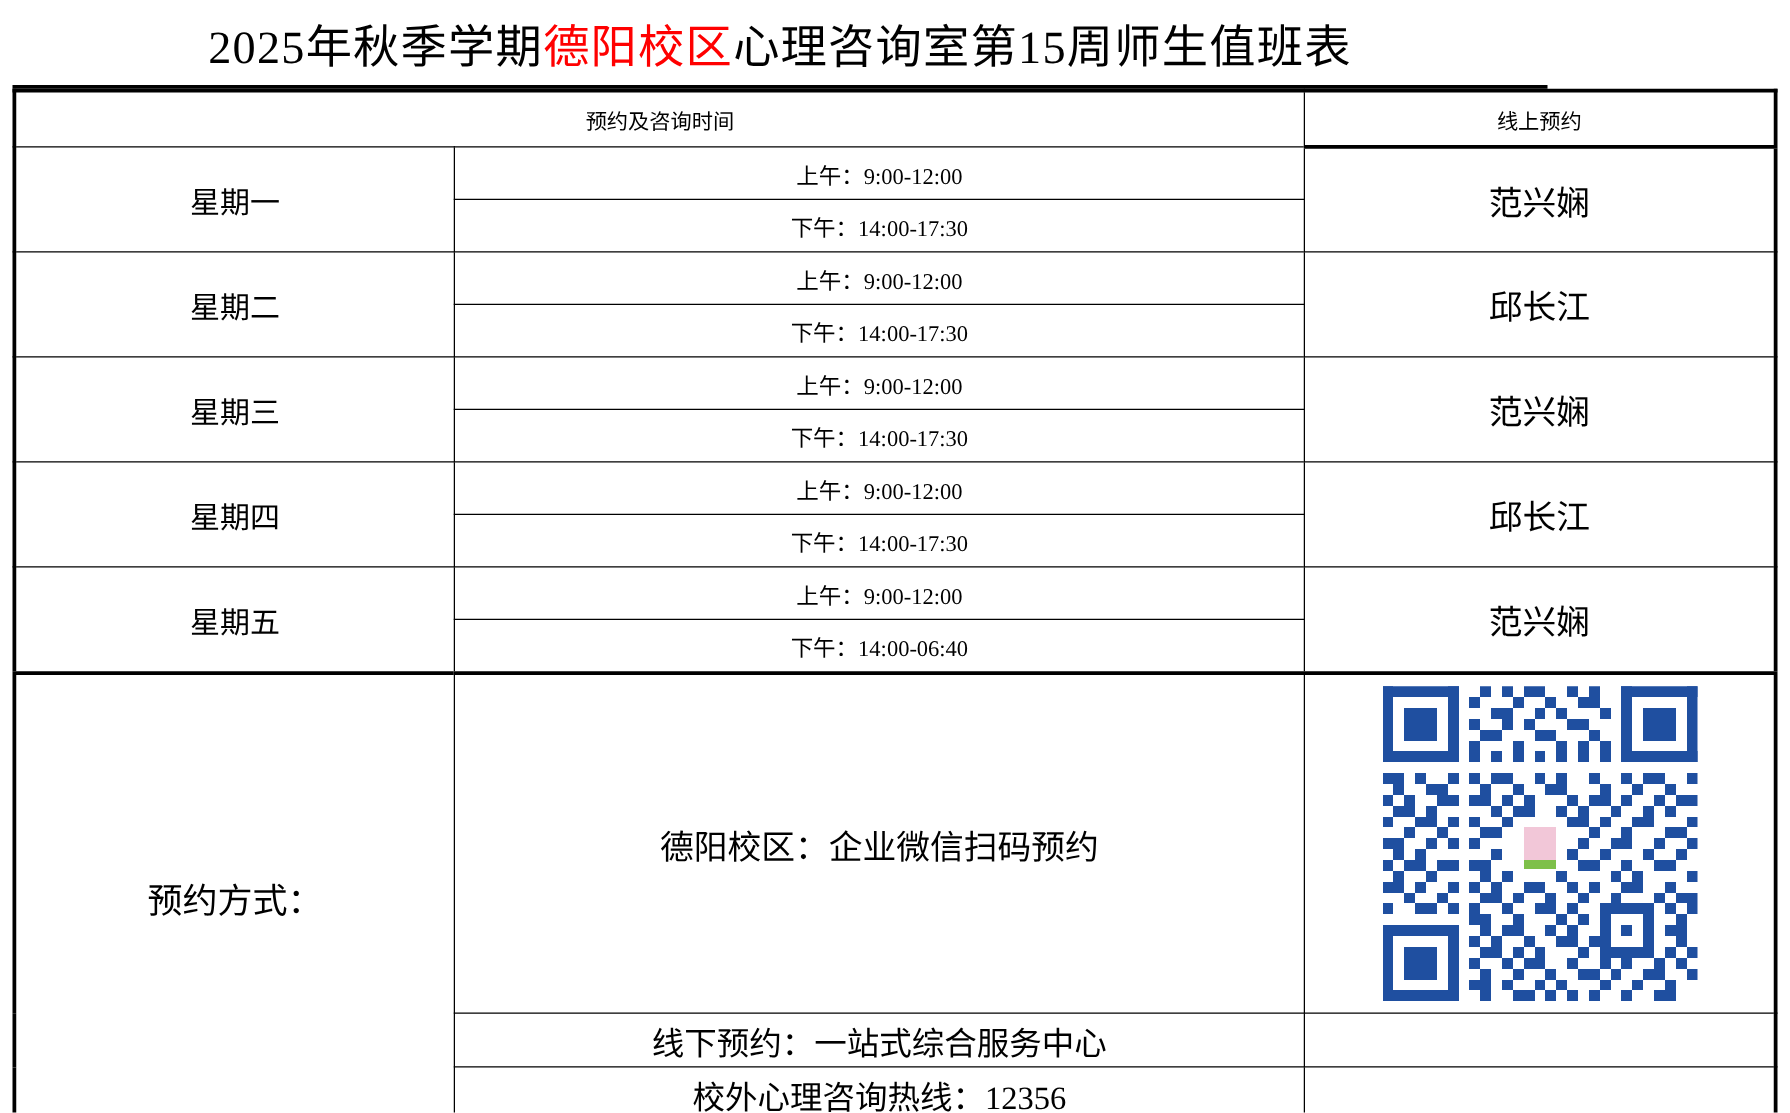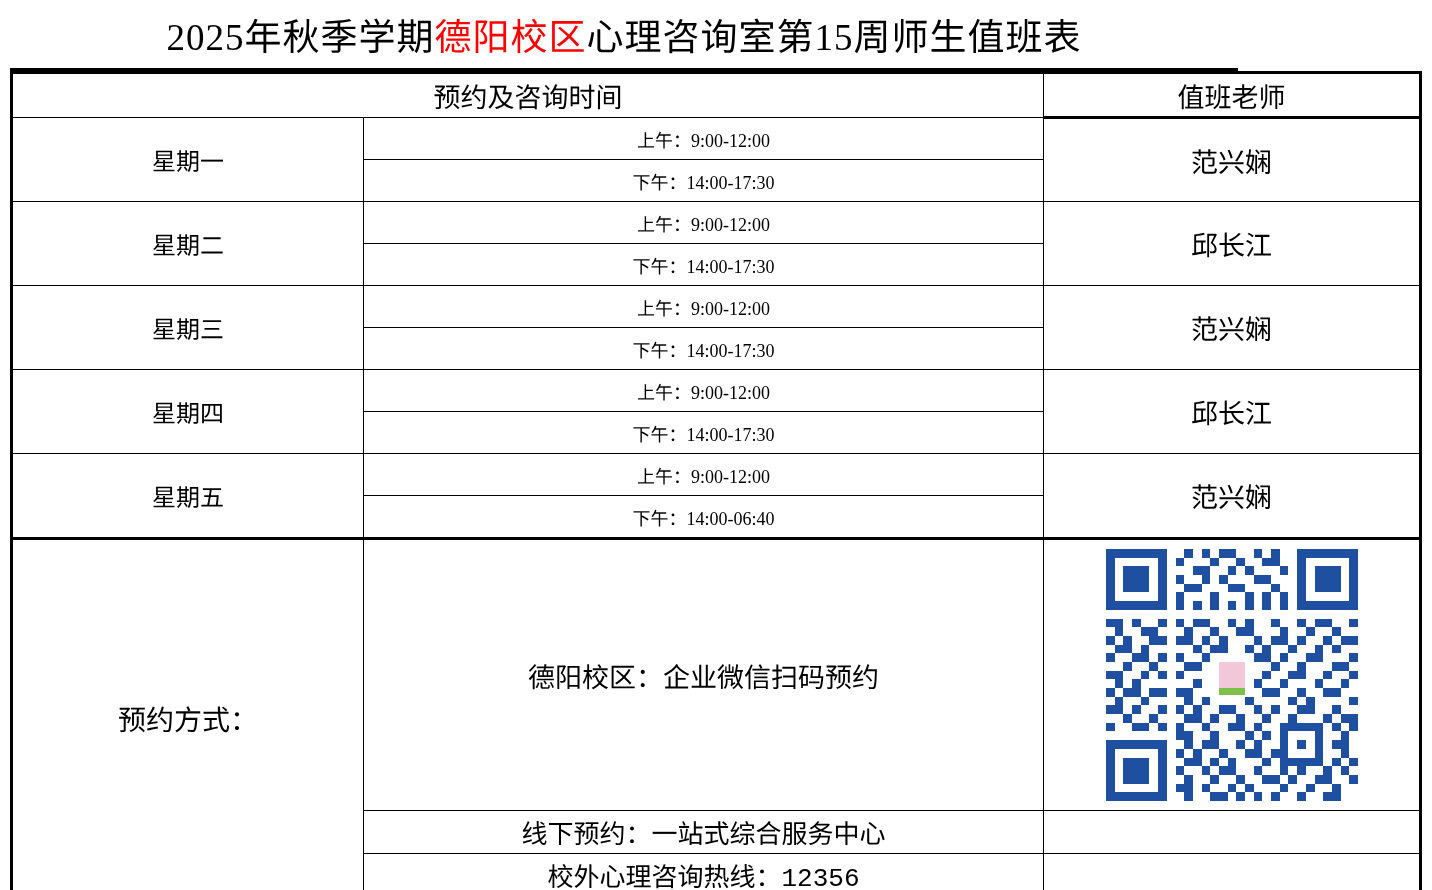--- a/index.html
+++ b/index.html
@@ -54,21 +54,21 @@
   
   table.main {
     border: 3px solid #000;
   }
   .col-day { width: 352px; }
   .col-time { width: 680px; }
   .col-teacher { width: 377px; }
 
   .hdr td {
     height: 42px;
-    font-size: 27px;
+    font-size: 17px;
     font-family: "Liberation Serif", "DejaVu Serif", serif;
     border-bottom: 3px solid #000;
   }
   .day-cell {
     font-size: 24px;
     border-right: 3px solid #000;
   }
   .teacher-cell {
     font-size: 27px;
     border-left: 3px solid #000;
@@ -89,21 +89,21 @@
   }
   .method-online {
     font-size: 27px;
     font-weight: bold;
     font-family: "Liberation Sans", "DejaVu Sans", sans-serif;
     height: 270px;
   }
   .method-offline, .method-hotline {
     font-size: 26px;
     font-weight: bold;
-    font-family: Liberation Mono, monospace;
+    font-family: Liberation Serif, serif;
     height: 42px;
   }
   .qr-cell {
     border-left: 3px solid #000;
     vertical-align: middle;
   }
   .qr-wrap {
     display: flex;
     align-items: center;
     justify-content: center;
@@ -130,21 +130,21 @@
 
   <table class="main">
     <colgroup>
       <col class="col-day">
       <col class="col-time">
       <col class="col-teacher">
     </colgroup>
     <tbody>
       <tr class="hdr">
         <td colspan="2">预约及咨询时间</td>
-        <td class="teacher-cell" style="border-bottom:3px solid #000;">值班老师</td>
+        <td class="teacher-cell" style="border-bottom:3px solid #000;">线上预约</td>
       </tr>
 
       <tr>
         <td class="day-cell" rowspan="2">星期一</td>
         <td class="time-cell">上午：9:00-12:00</td>
         <td class="teacher-cell" rowspan="2">范兴娴</td>
       </tr>
       <tr>
         <td class="time-cell">下午：14:00-17:30</td>
       </tr>

